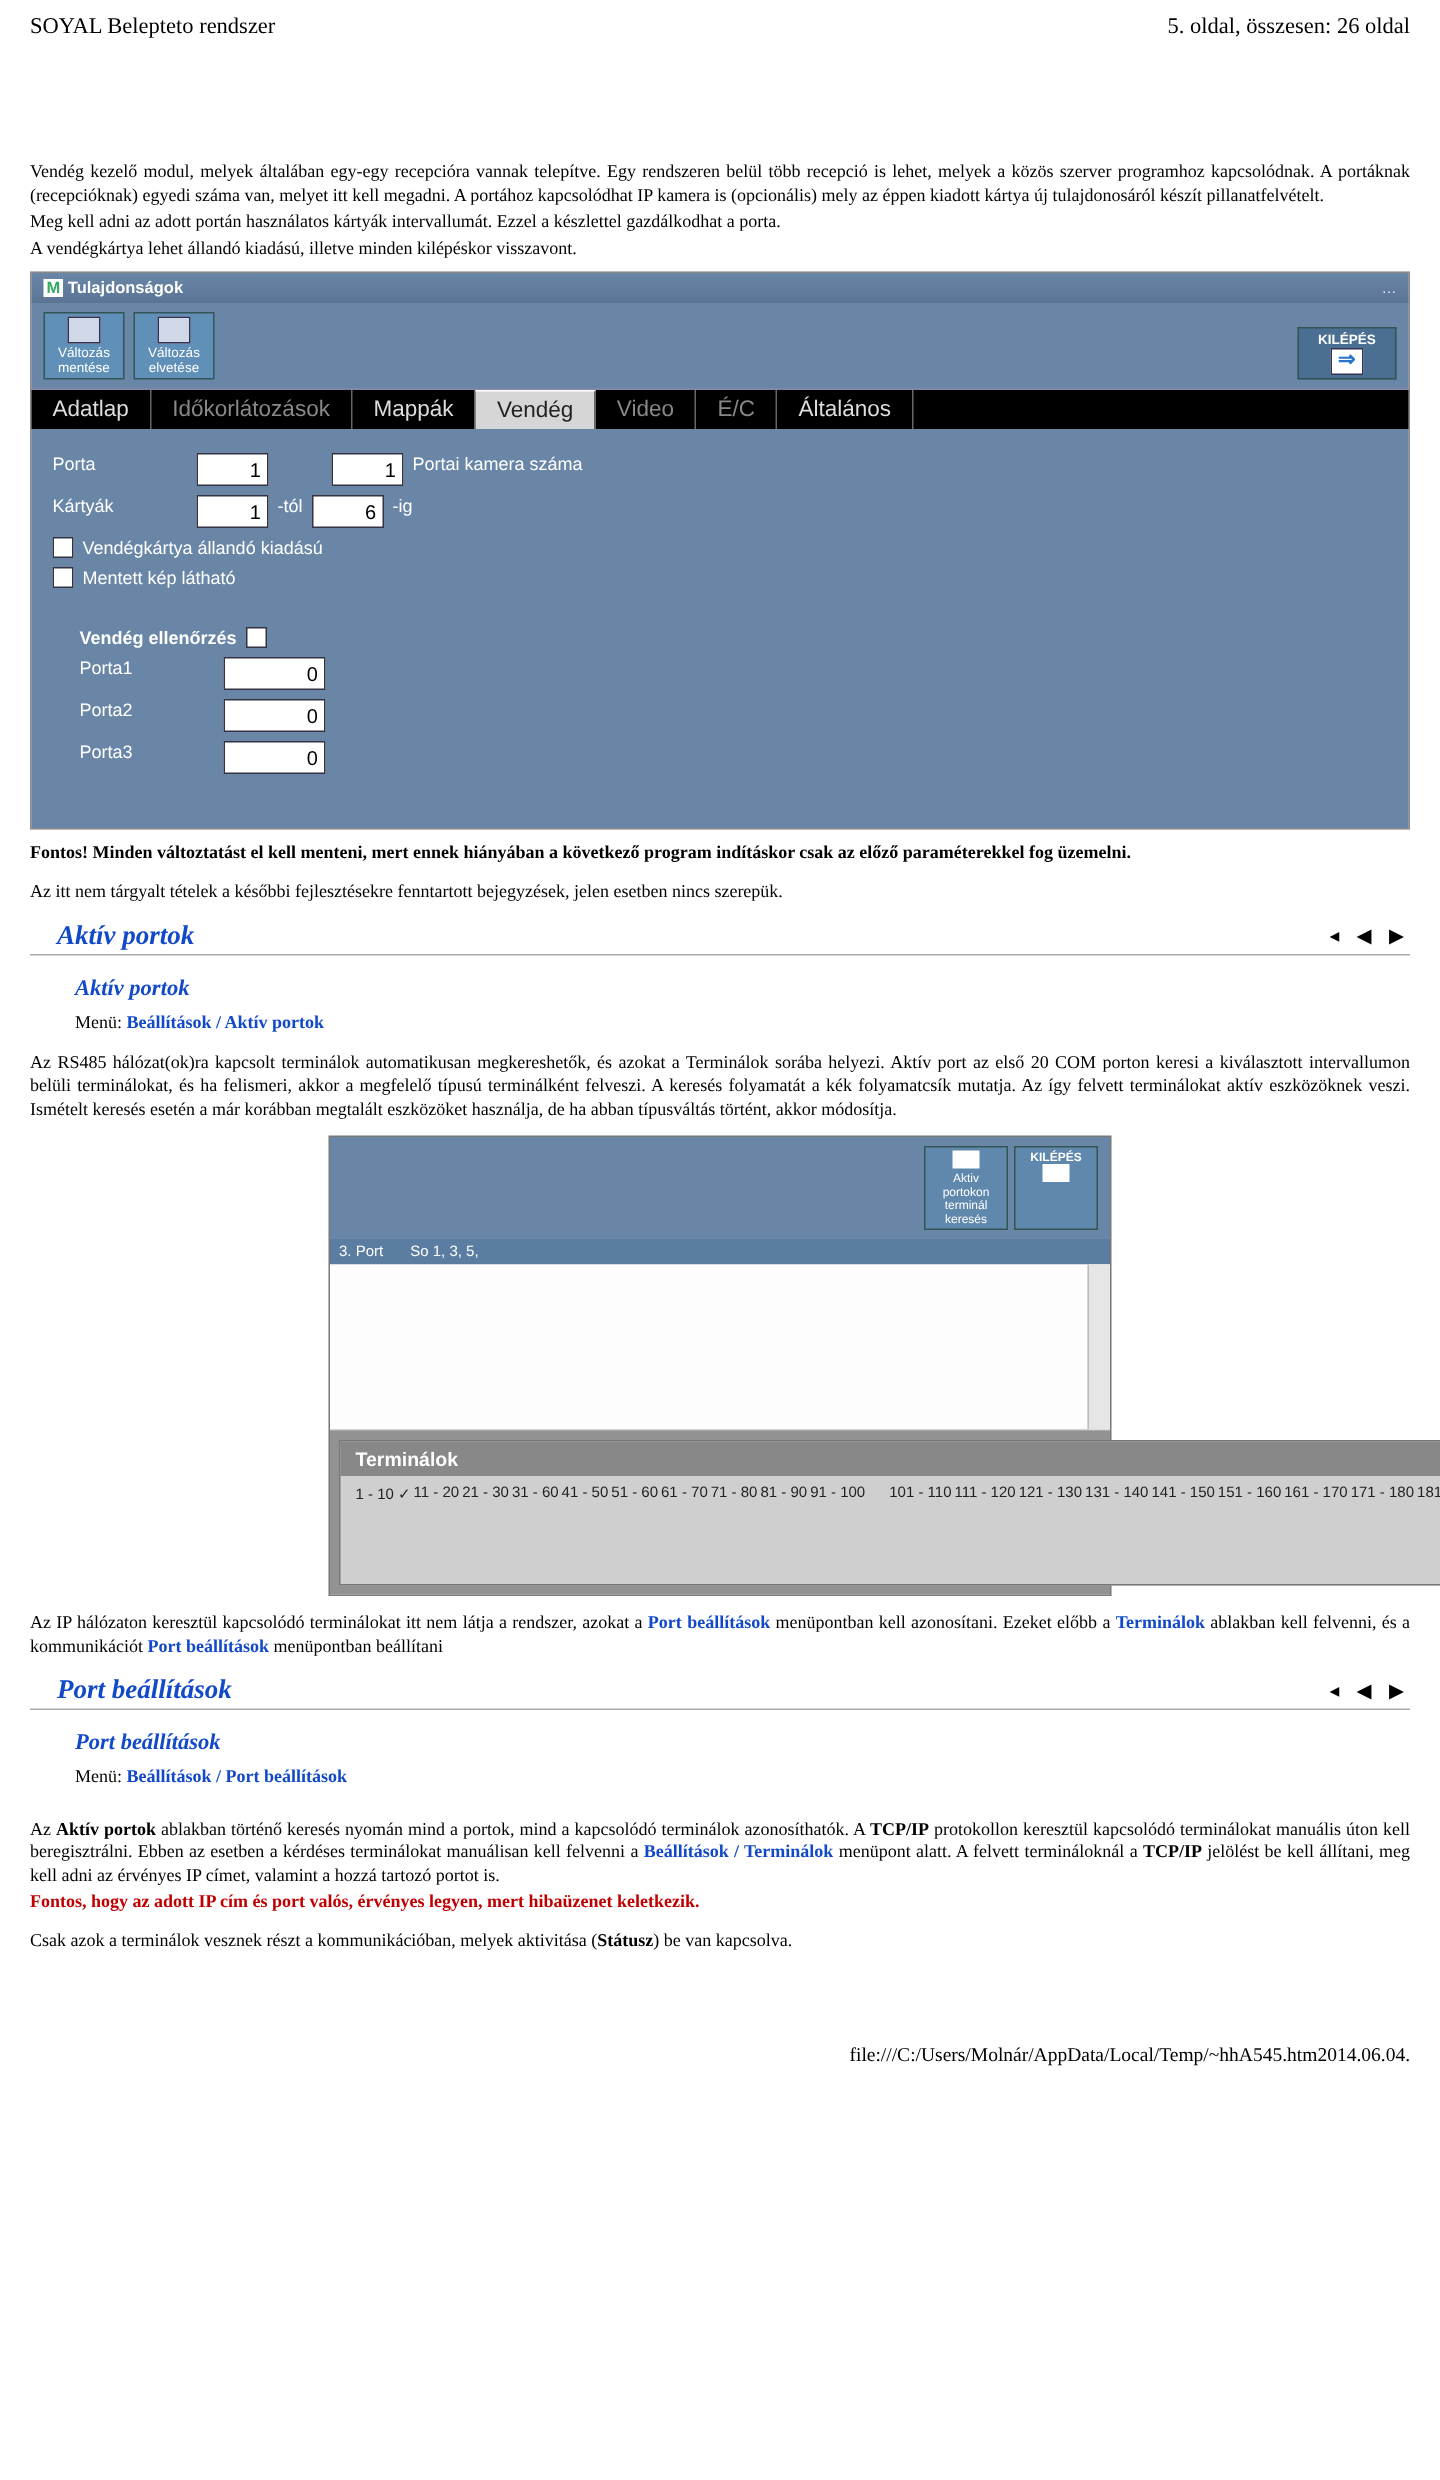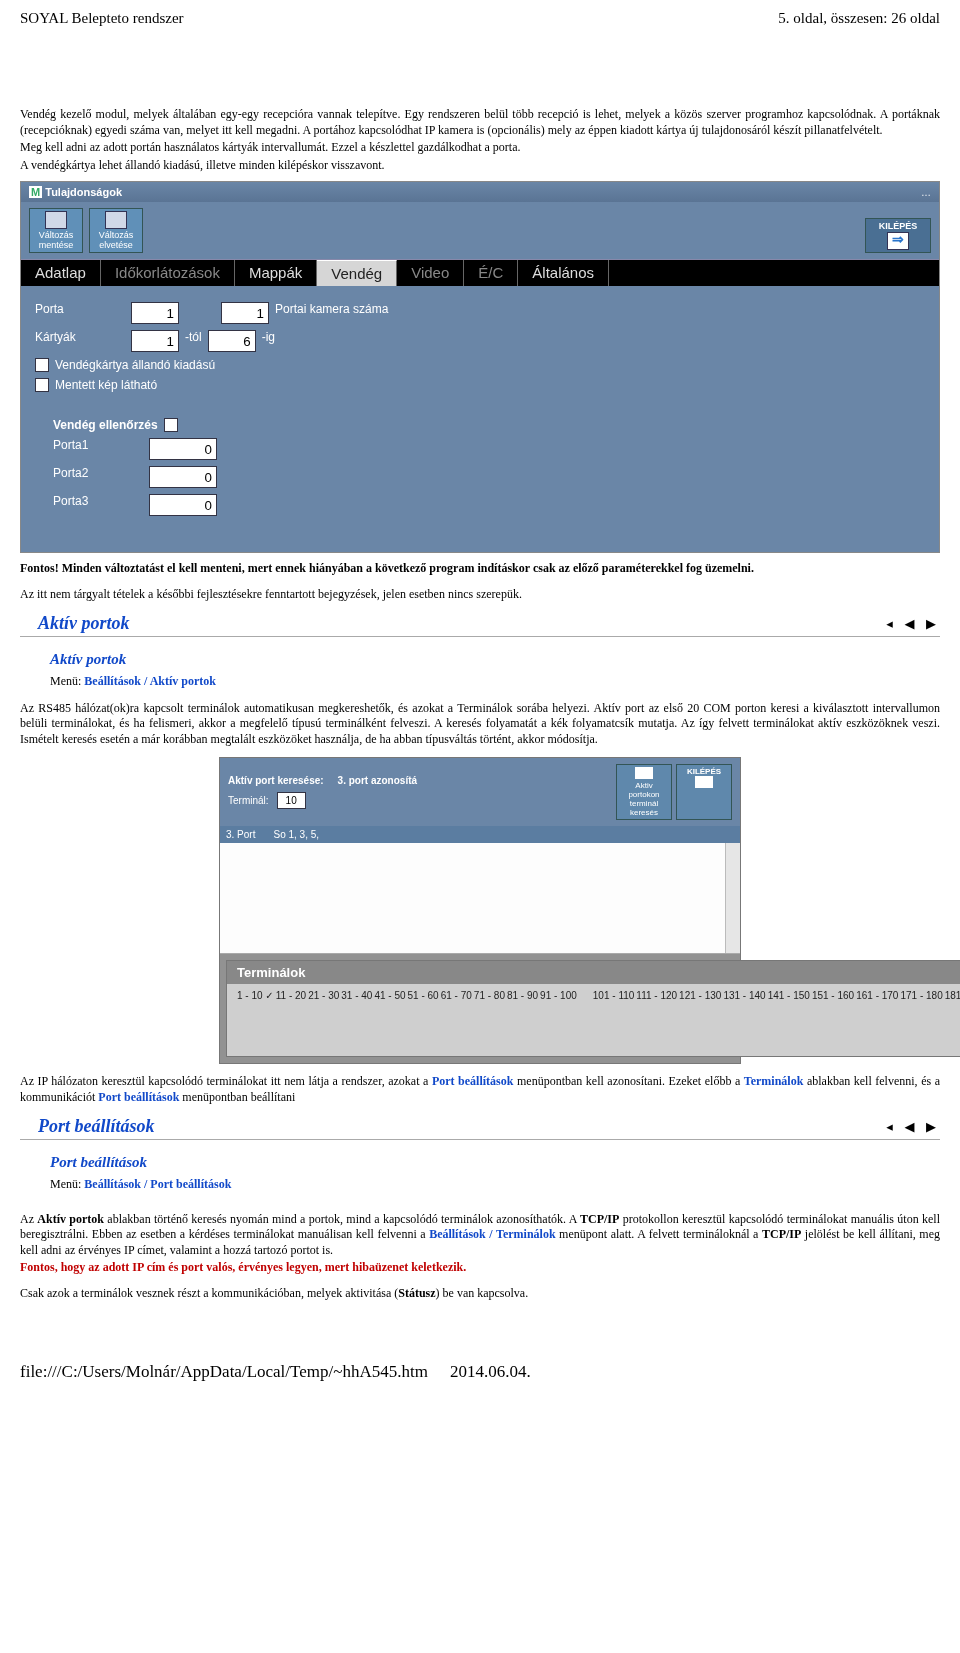--- a/index.html
+++ b/index.html
@@ -57,21 +57,21 @@
 .term-left .hdr { background: #888; color: #fff; font-size: 13px; font-weight: bold; padding: 4px 10px; }
 .term-grid { display: flex; gap: 16px; padding: 6px 10px; font-size: 10px; color: #222; }
 .term-col { display: flex; flex-direction: row; gap: 2px; }
 .term-col span { white-space: nowrap; }
 .term-right { width: 170px; background: #cfcfcf; border: 1px solid #777; font-size: 10px; }
 .term-right .hdr2 { background: #888; color: #fff; display: flex; padding: 3px 4px; font-size: 10px; }
 .term-right .hdr2 span:nth-child(1){width:48px;} .term-right .hdr2 span:nth-child(2){width:34px;}
 .term-right .row { display: flex; padding: 2px 4px; color: #222; }
 .term-right .row span:nth-child(1){width:48px;} .term-right .row span:nth-child(2){width:34px;}
 .red-text { color: #c00000; }
-.footer-row { display: flex; justify-content: flex-start; font-size: 17px; margin-top: 60px; gap: 22px; }
+.footer-row { display: flex; justify-content: flex-end; font-size: 13px; margin-top: 60px; }
 </style>
 </head>
 <body>
 
 <div class="header-row">
   <span>SOYAL Belepteto rendszer</span>
   <span>5. oldal, összesen: 26 oldal</span>
 </div>
 
 <div class="body-text">
@@ -166,51 +166,41 @@
 <div class="menu-line">
   <span>Menü: </span><span class="blue-link">Beállítások / Aktív portok</span>
 </div>
 
 <div class="body-text" style="margin-top:12px;">
   <p>Az  RS485 hálózat(ok)ra kapcsolt terminálok automatikusan megkereshetők, és azokat a Terminálok sorába helyezi. Aktív port  az első 20 COM porton keresi a kiválasztott intervallumon belüli terminálokat, és ha felismeri, akkor a megfelelő típusú terminálként felveszi. A keresés folyamatát a kék folyamatcsík mutatja. Az így felvett terminálokat aktív eszközöknek veszi. Ismételt keresés esetén a már korábban megtalált eszközöket használja, de ha abban típusváltás történt, akkor módosítja.</p>
 </div>
 
 <div class="win2">
   <div class="win2-bar">
-    <div style="display:flex;flex-direction:column;gap:6px;">
-      <div style="display:flex;gap:14px;align-items:center;">
-        <span class="lbl">Aktív port keresése:</span>
-        <span class="lbl">3. port azonosítá</span>
-      </div>
-      <div style="display:flex;gap:8px;align-items:center;">
-        <span>Terminál:</span>
-        <span class="num">10</span>
-      </div>
-    </div>
     <div class="tb">
       <div class="tb2"><div class="ic2"></div><span>Aktiv portokon terminál keresés</span></div>
       <div class="tb2"><span class="bold">KILÉPÉS</span><div class="ic2" style="position:relative;">⇒</div></div>
     </div>
   </div>
   <div class="list-hdr">
     <span>3. Port</span>
     <span>So 1, 3, 5,</span>
   </div>
   <div class="list-body">
     <div class="sb"></div>
   </div>
   <div class="term-panel">
     <div class="term-left">
       <div class="hdr">Terminálok</div>
       <div class="term-grid">
         <div class="term-col">
           <span>1  -  10 ✓</span>
           <span>11  -  20</span>
           <span>21  -  30</span>
-          <span>31  -  40</span>
+          <span>31  -  60</span>
           <span>41  -  50</span>
           <span>51  -  60</span>
           <span>61  -  70</span>
           <span>71  -  80</span>
           <span>81  -  90</span>
           <span>91  - 100</span>
         </div>
         <div class="term-col">
           <span>101 - 110</span>
           <span>111 - 120</span>

